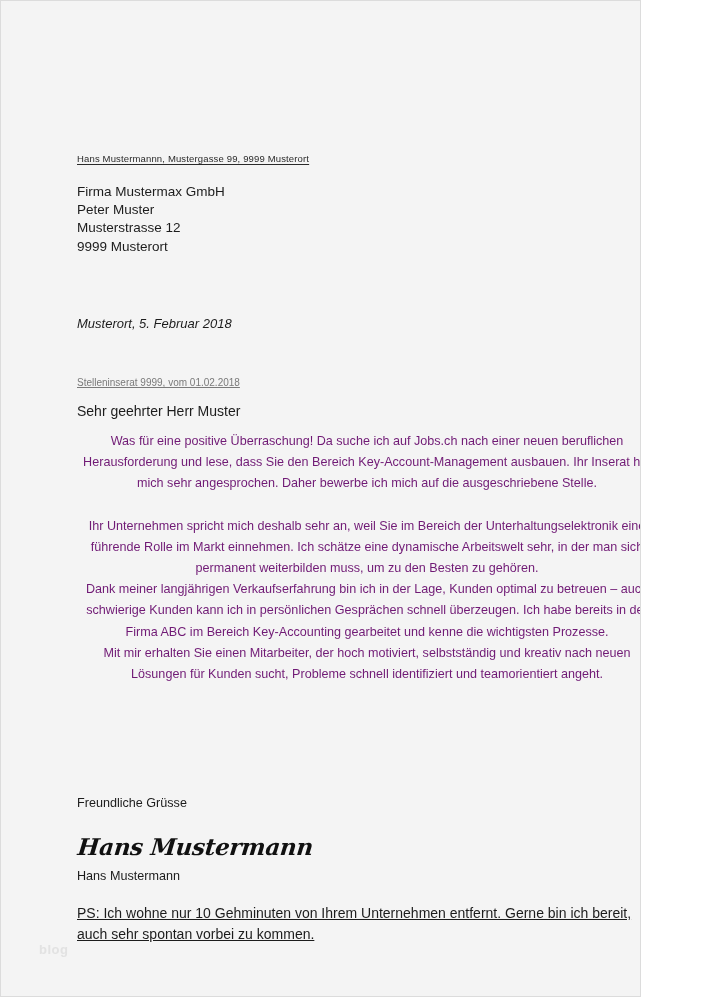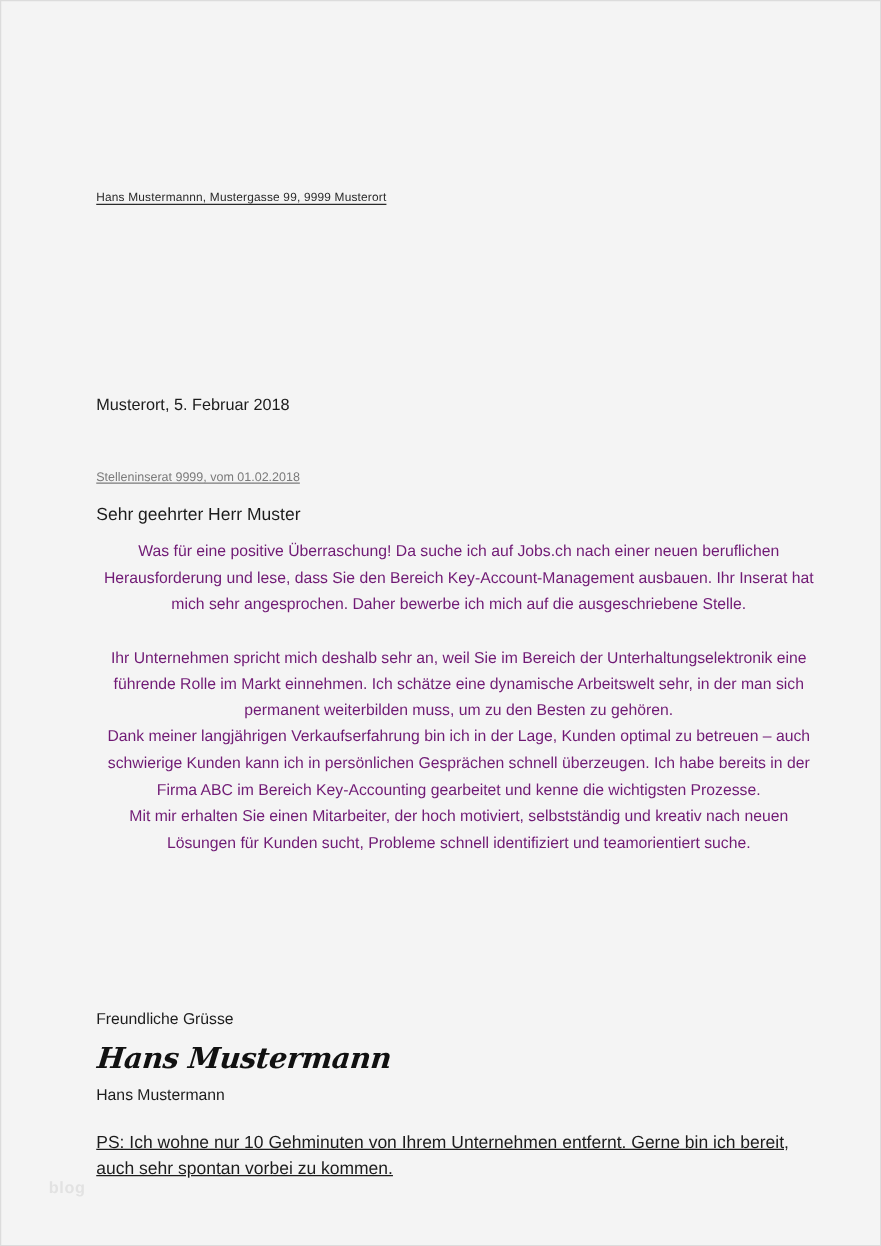--- a/index.html
+++ b/index.html
@@ -6,21 +6,21 @@
   html, body {
     margin: 0;
     padding: 0;
     background: #ffffff;
   }
   body {
     font-family: "Liberation Sans", sans-serif;
   }
   .page {
     position: relative;
-    width: 705px;
+    width: 641px;
     height: 997px;
     background: #f4f4f4;
     border: 1px solid #dcdcdc;
     box-sizing: border-box;
     overflow: hidden;
     padding-left: 42px;
   }
   
   .sender-line {
     position: absolute;
@@ -44,20 +44,21 @@
   }
   .recipient div { white-space: nowrap; }
   
   .date-line {
     position: absolute;
     left: 76px;
     top: 315px;
     font-size: 13px;
     color: #1c1c1c;
     white-space: nowrap;
+    font-style: italic;
   }
   
   .subject {
     position: absolute;
     left: 76px;
     top: 357px;
     font-size: 15px;
     font-weight: bold;
     color: #555555;
     white-space: nowrap;
@@ -98,21 +99,20 @@
     margin-bottom: 0;
   }
   
   .closing {
     position: absolute;
     left: 76px;
     top: 795px;
     font-size: 12.6px;
     color: #1c1c1c;
     white-space: nowrap;
-    margin-top: 12px;
   }
   .signature {
     position: absolute;
     left: 77px;
     top: 832px;
     font-family: "DejaVu Serif", serif;
     font-style: italic;
     font-weight: bold;
     font-size: 23px;
     color: #111111;
@@ -150,33 +150,39 @@
     user-select: none;
   }
 </style>
 </head>
 <body>
 
 <div class="page">
 
   <div class="sender-line">Hans Mustermannn, Mustergasse 99, 9999 Musterort</div>
 
+  <div class="recipient">
+    <div>Firma Mustermax GmbH</div>
+    <div>Peter Muster</div>
+    <div>Musterstrasse 12</div>
+    <div>9999 Musterort</div>
+  </div>
 
   <div class="date-line">Musterort, 5. Februar 2018</div>
 
 
   <div class="subject-sub">Stelleninserat 9999, vom 01.02.2018</div>
 
   <div class="salutation">Sehr geehrter Herr Muster</div>
 
   <div class="body-text">
     <p>Was für eine positive Überraschung! Da suche ich auf Jobs.ch nach einer neuen beruflichen Herausforderung und lese, dass Sie den Bereich Key-Account-Management ausbauen. Ihr Inserat hat mich sehr angesprochen. Daher bewerbe ich mich auf die ausgeschriebene Stelle.</p>
     <p class="tight">Ihr Unternehmen spricht mich deshalb sehr an, weil Sie im Bereich der Unterhaltungselektronik eine führende Rolle im Markt einnehmen. Ich schätze eine dynamische Arbeitswelt sehr, in der man sich permanent weiterbilden muss, um zu den Besten zu gehören.</p>
     <p class="tight">Dank meiner langjährigen Verkaufserfahrung bin ich in der Lage, Kunden optimal zu betreuen – auch schwierige Kunden kann ich in persönlichen Gesprächen schnell überzeugen. Ich habe bereits in der Firma ABC im Bereich Key-Accounting gearbeitet und kenne die wichtigsten Prozesse.</p>
-    <p class="tight">Mit mir erhalten Sie einen Mitarbeiter, der hoch motiviert, selbstständig und kreativ nach neuen Lösungen für Kunden sucht, Probleme schnell identifiziert und teamorientiert suche.</p>
+    <p class="tight">Mit mir erhalten Sie einen Mitarbeiter, der hoch motiviert, selbstständig und kreativ nach neuen Lösungen für Kunden sucht, Probleme schnell identifiziert und teamorientiert angeht.</p>
   </div>
 
   <div class="closing">Freundliche Grüsse</div>
 
   <div class="signature">Hans Mustermann</div>
 
   <div class="signature-name">Hans Mustermann</div>
 
   <div class="postscript">PS: Ich wohne nur 10 Gehminuten von Ihrem Unternehmen entfernt. Gerne bin ich bereit, auch sehr spontan vorbei zu kommen.</div>
 

